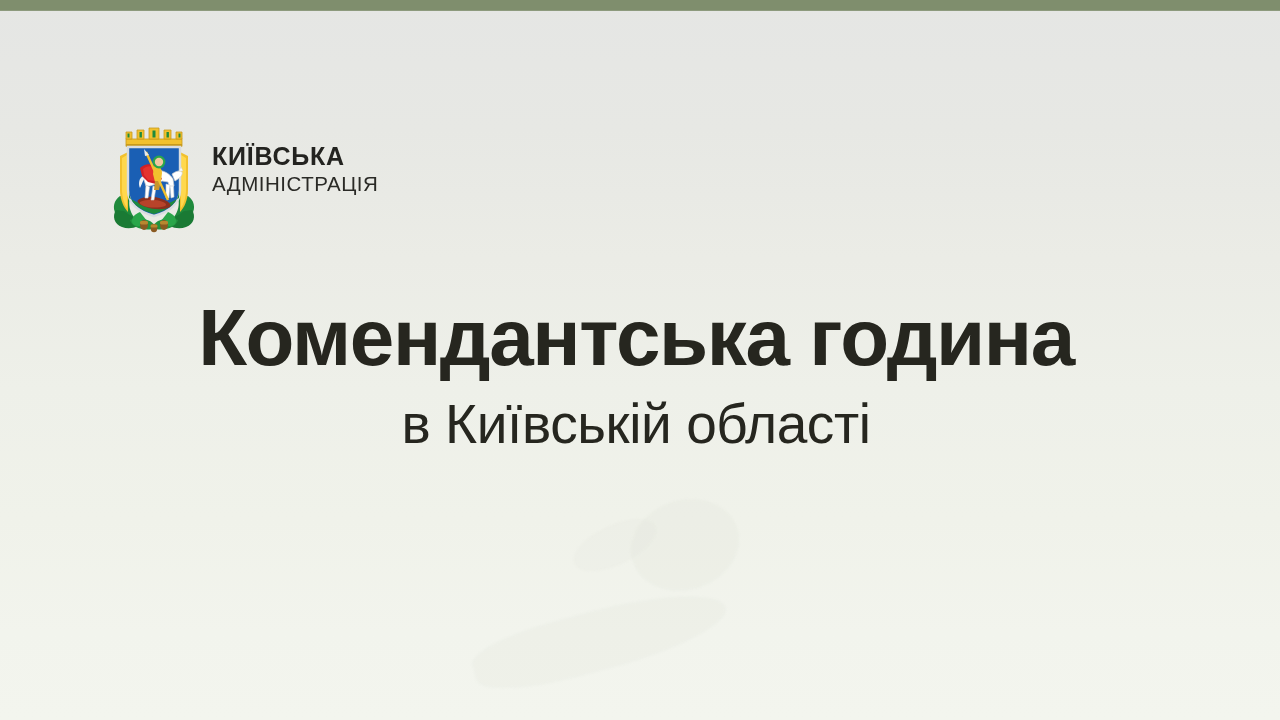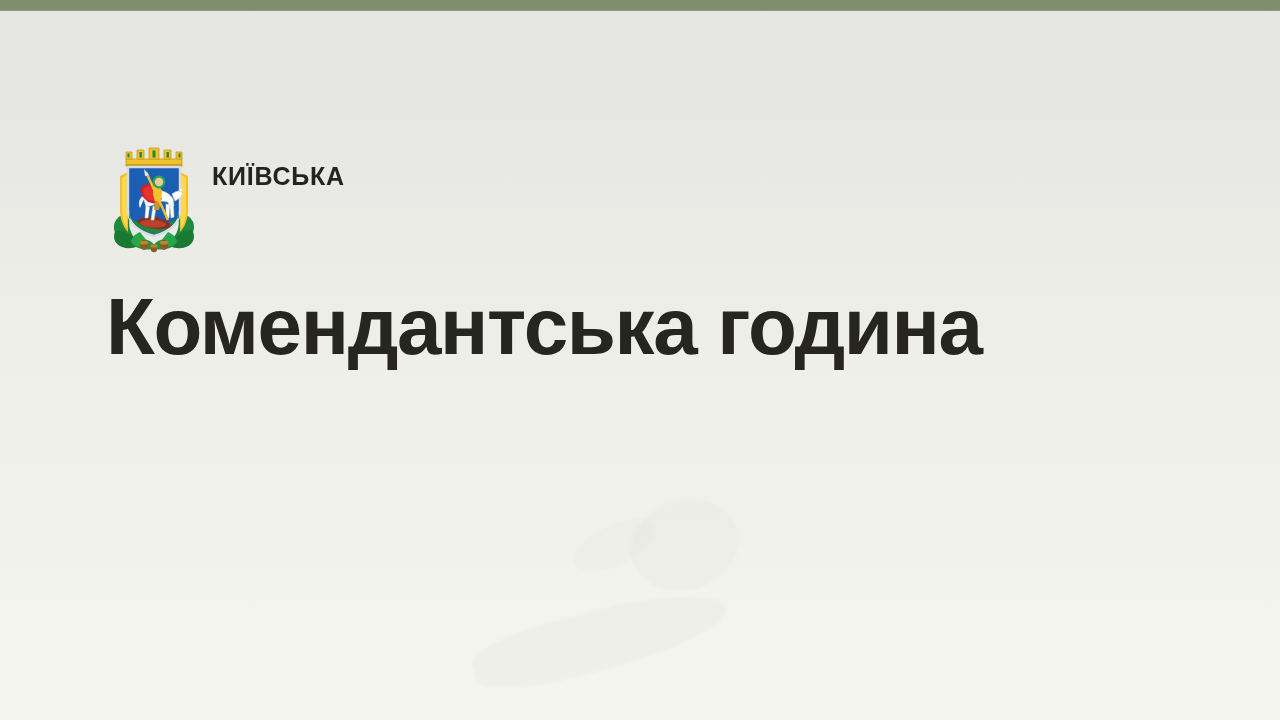--- a/index.html
+++ b/index.html
@@ -72,21 +72,21 @@
     width: 1280px;
     height: 11px;
     background: #7f8e6d;
     border-bottom: 1px solid #8d9a7d;
   }
 
   
   .logo-lockup {
     position: absolute;
     left: 110px;
-    top: 144px;
+    top: 124px;
     display: flex;
     align-items: flex-start;
     gap: 14px;
   }
 
   .emblem {
     width: 88px;
     height: 110px;
     flex: none;
     display: block;
@@ -114,22 +114,23 @@
     letter-spacing: 0.5px;
     color: #2a2a26;
     line-height: 1.32;
     white-space: nowrap;
   }
 
   
   .headline-block {
     position: absolute;
     left: 106px;
-    top: 285px;
+    top: 296px;
     width: 1060px;
+    text-align: center;
   }
 
   .headline {
     font-size: 80px;
     font-weight: 700;
     letter-spacing: -1.4px;
     color: #26261f;
     line-height: 1.04;
     white-space: nowrap;
   }
@@ -225,20 +226,22 @@
 
       <circle cx="49" cy="38" r="6.4" fill="#2aa64a"></circle>
       <circle cx="49" cy="38" r="4.2" fill="#f0c8a0"></circle>
 
       <line x1="36" y1="28" x2="58" y2="76" stroke="#f2c12e" stroke-width="2.4"></line>
       <path d="M34 25 L39 31 L35 32 Z" fill="#e8eaec"></path>
     </svg>
 
     <div class="logo-text">
       <div class="logo-line1">КИЇВСЬКА</div>
+      <div class="logo-line3">АДМІНІСТРАЦІЯ</div>
     </div>
   </div>
 
   <div class="headline-block">
     <div class="headline">Комендантська година</div>
+    <div class="subhead">в Київській області</div>
   </div>
 
 </div>
 
 </body></html>

